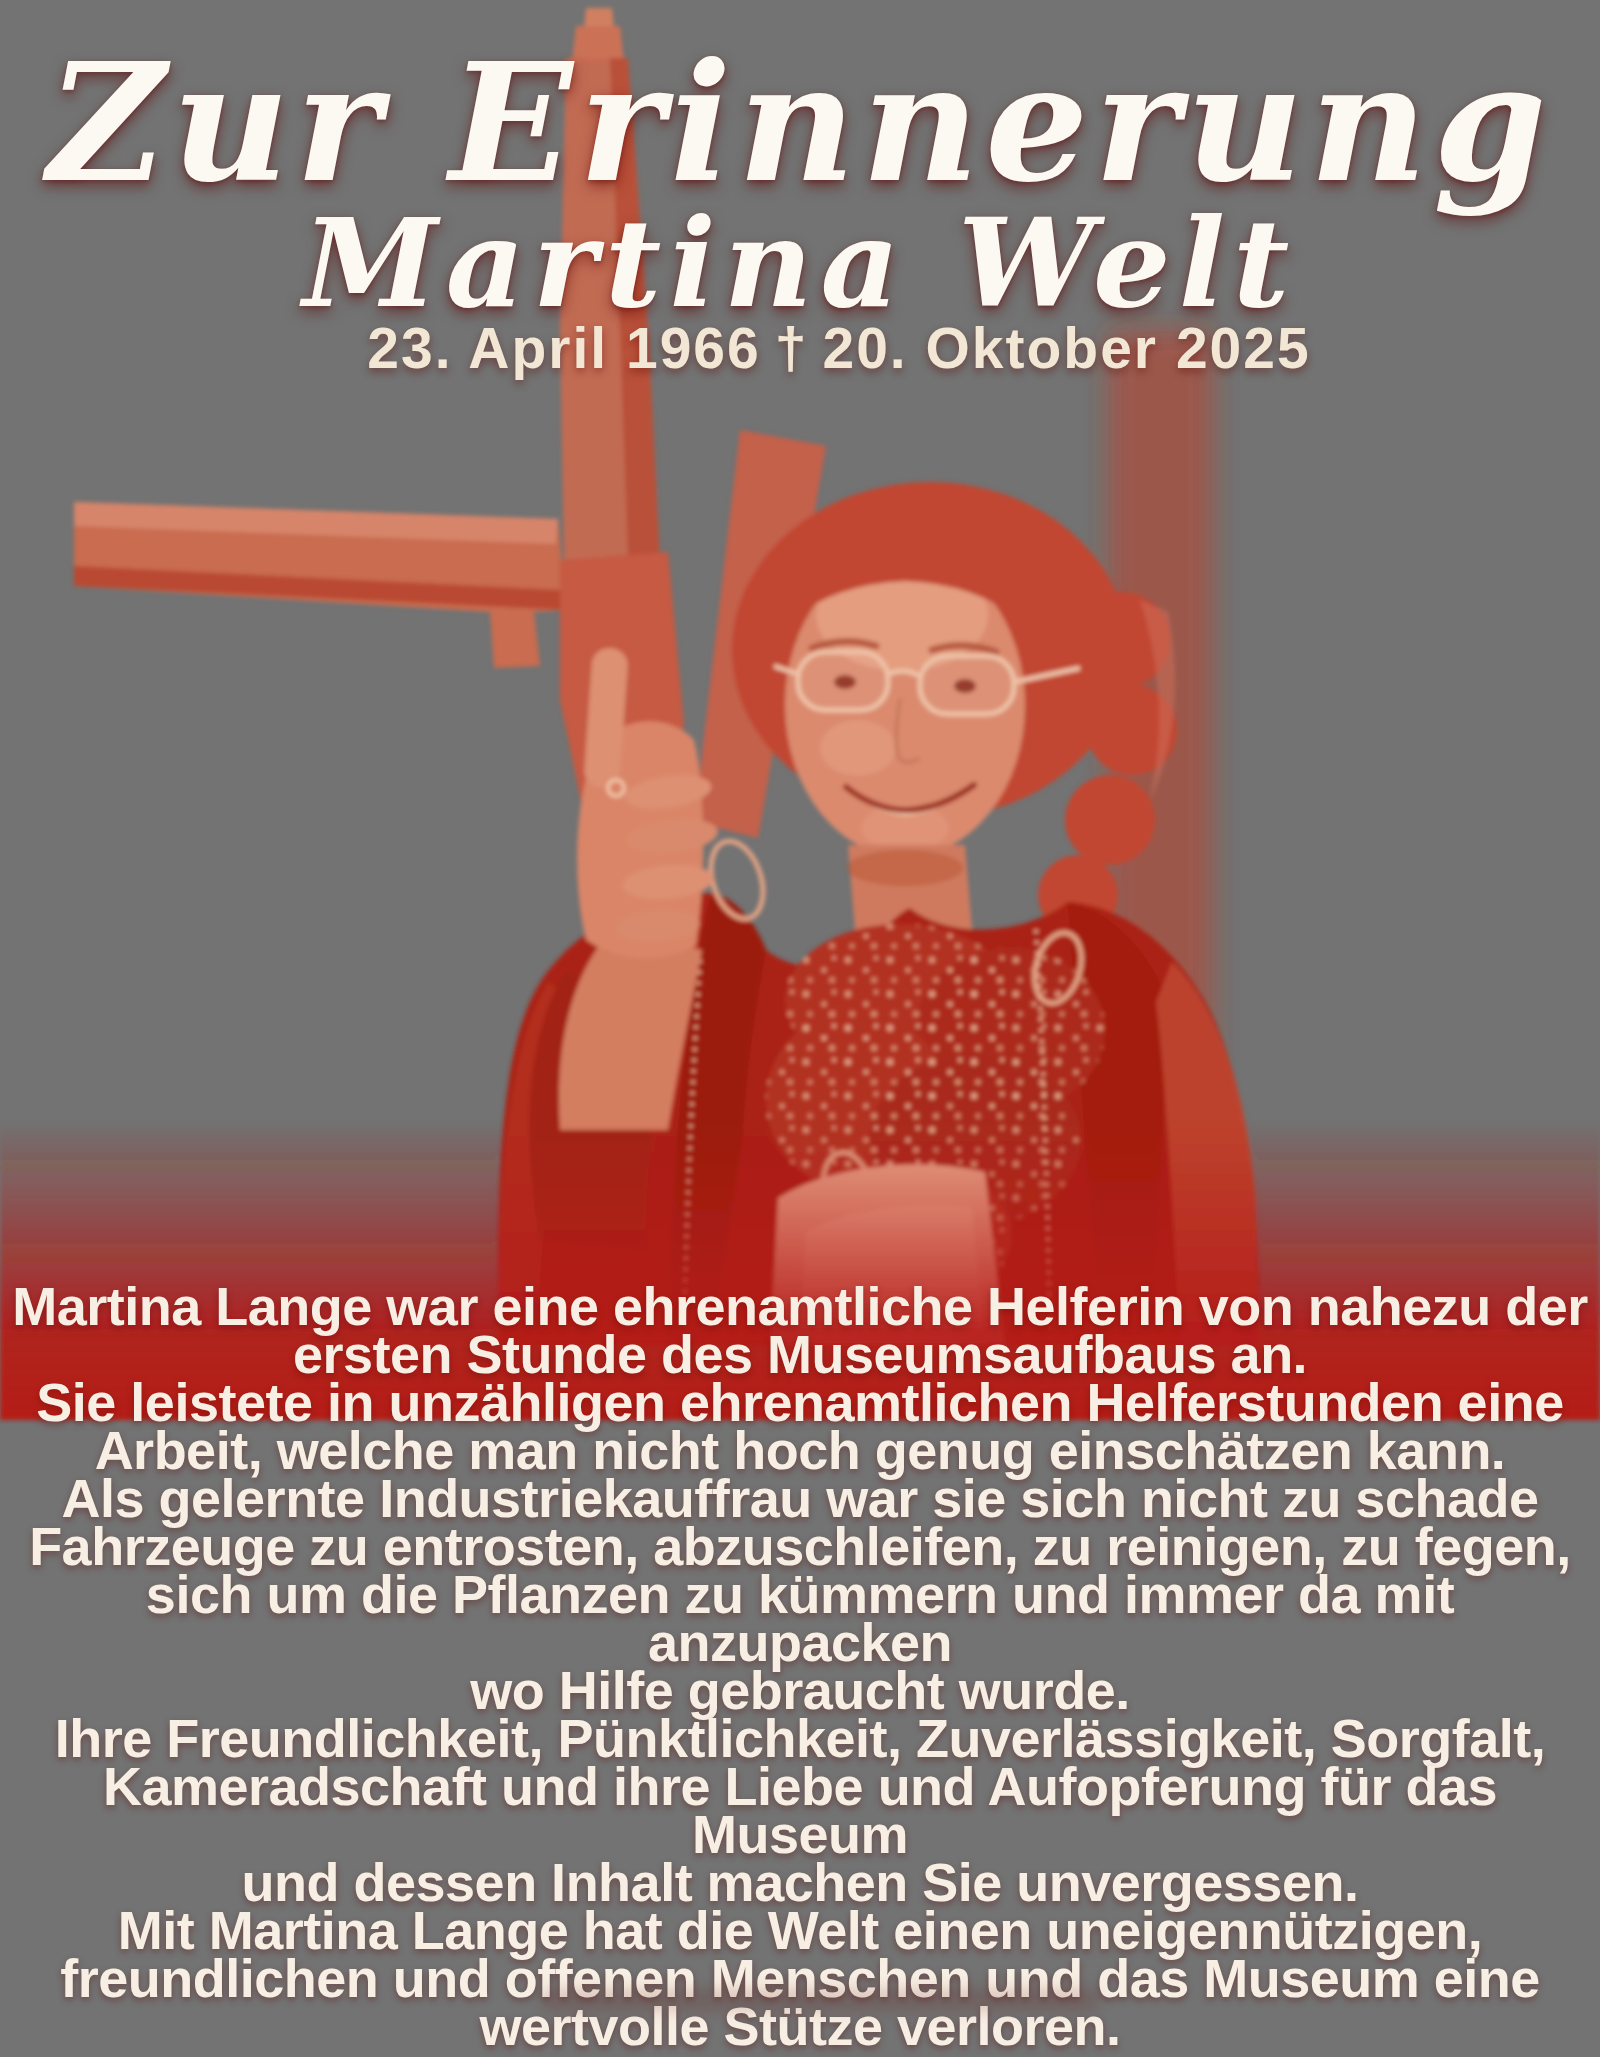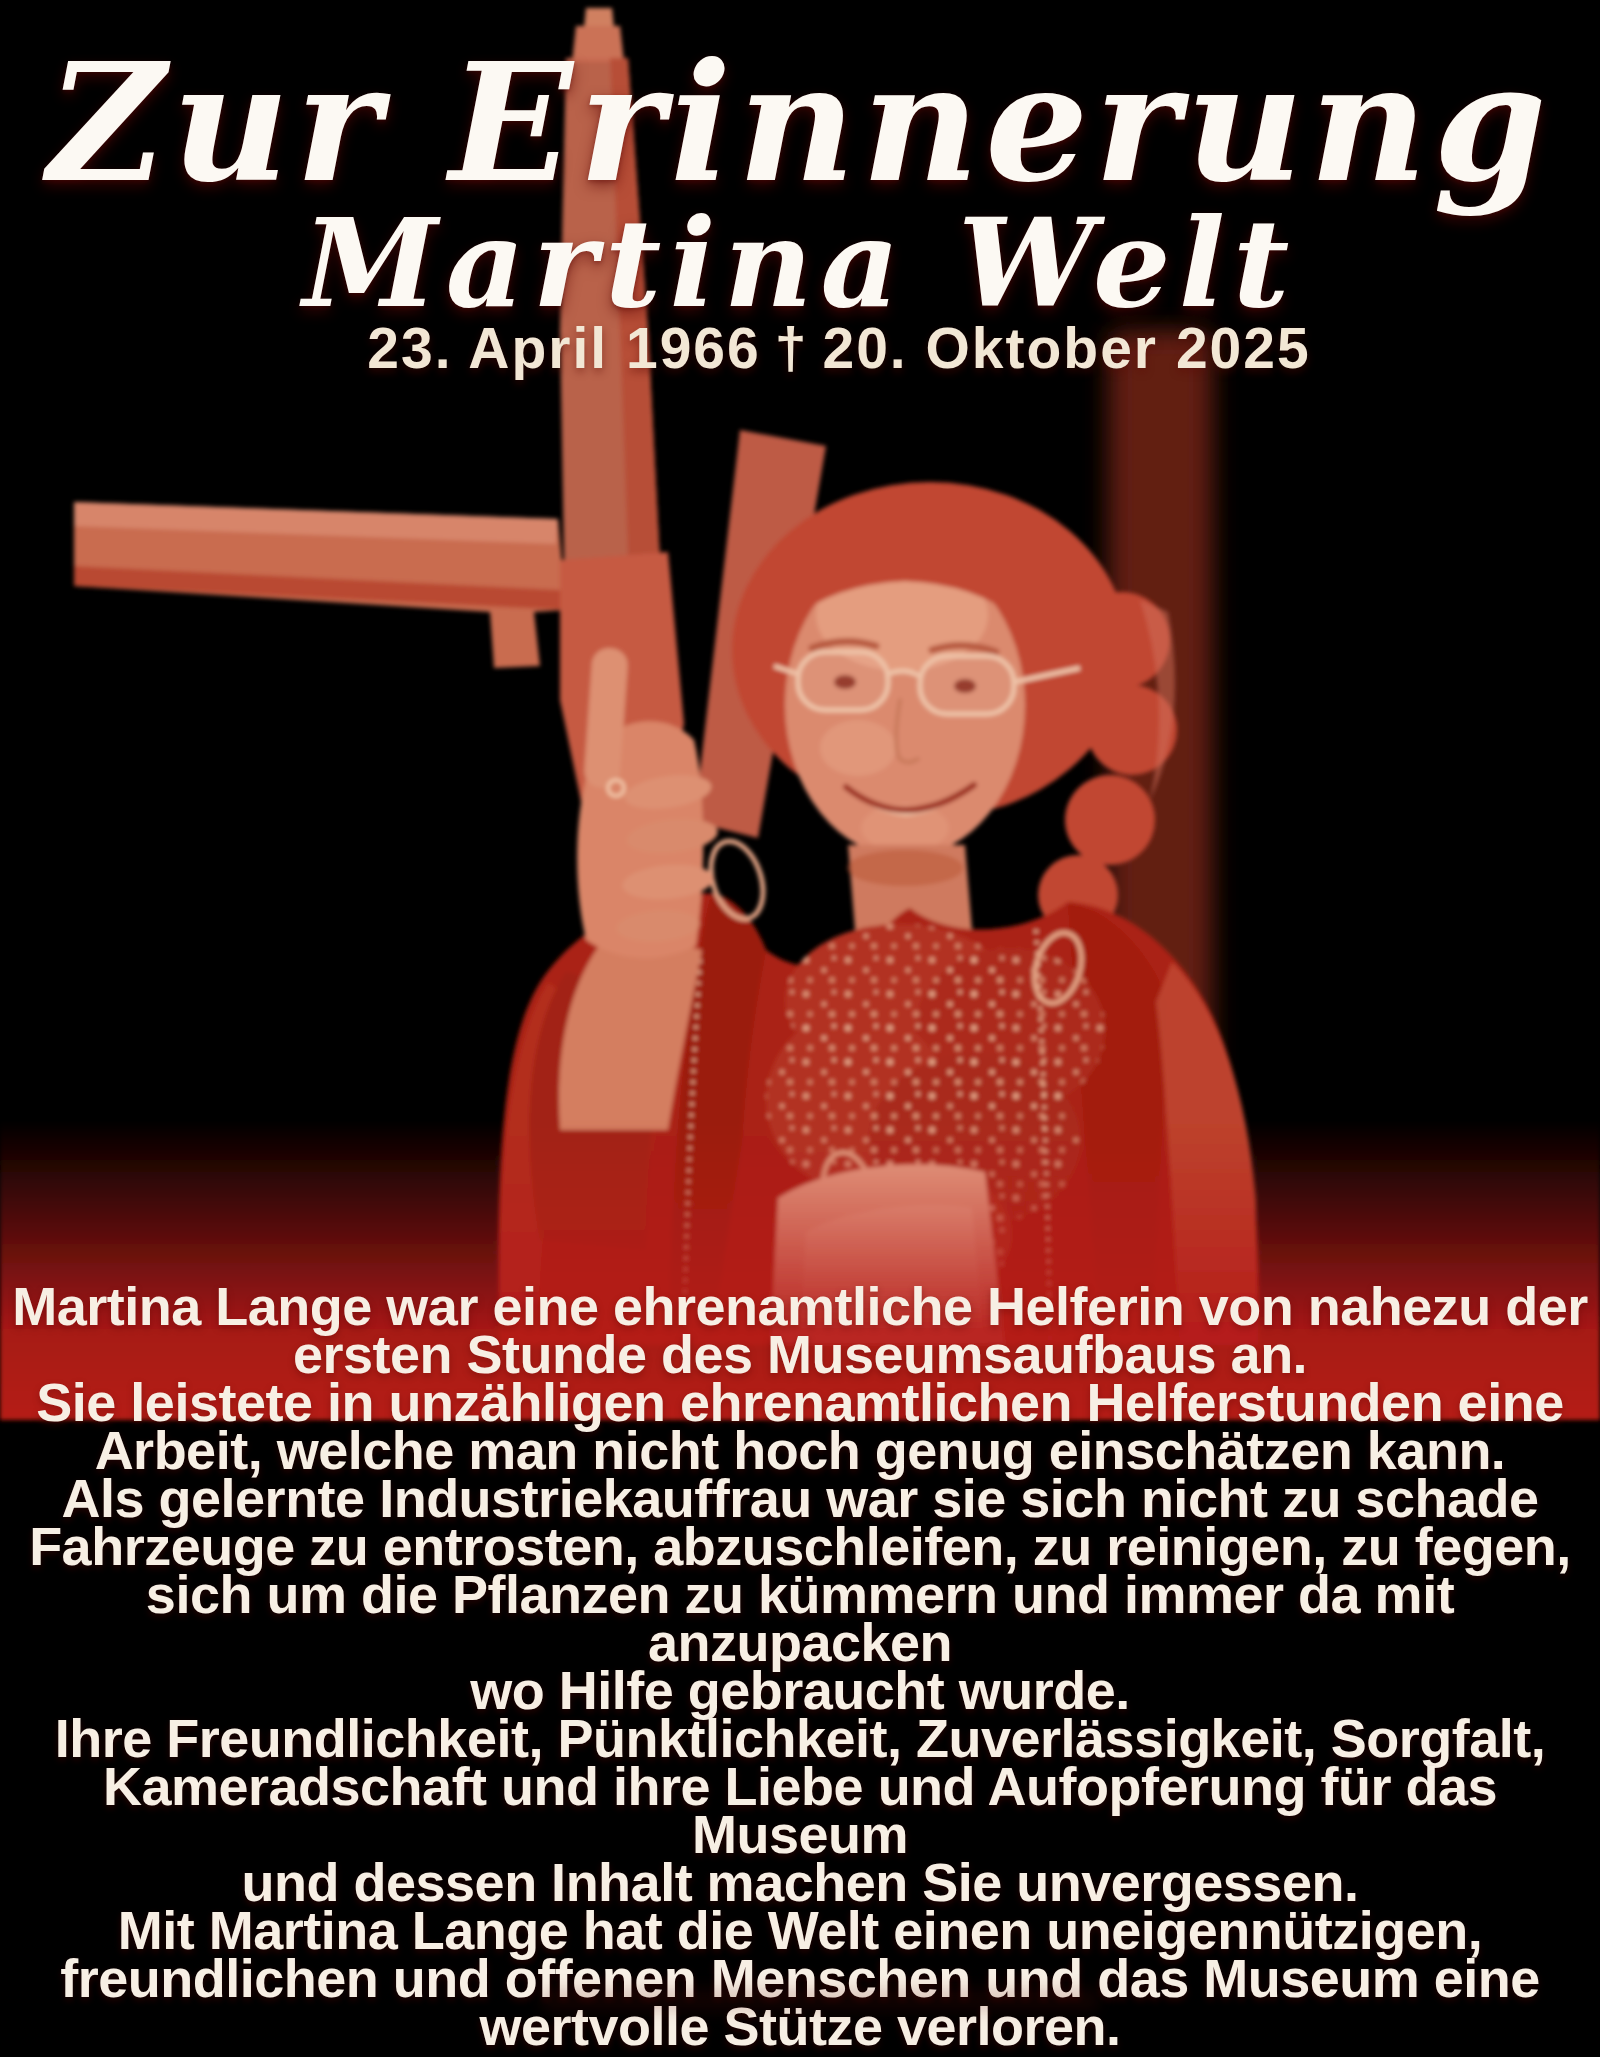--- a/index.html
+++ b/index.html
@@ -1,20 +1,20 @@
 <!DOCTYPE html>
 <html><head>
 <meta charset="utf-8">
 <style>
   html,body{margin:0;padding:0;background:#7e0f0c;}
   .poster{
     position:relative;
     width:1600px;height:2057px;
     margin:0 auto;
-    background:#000000;
+    background:#737373;
     overflow:hidden;
     font-family:"Liberation Sans", sans-serif;
   }
   .photo{
     position:absolute;left:0;top:0;width:1600px;height:2057px;
   }
   .overlay-text{
     position:absolute;left:0;width:100%;
     text-align:center;
     line-height:1;

